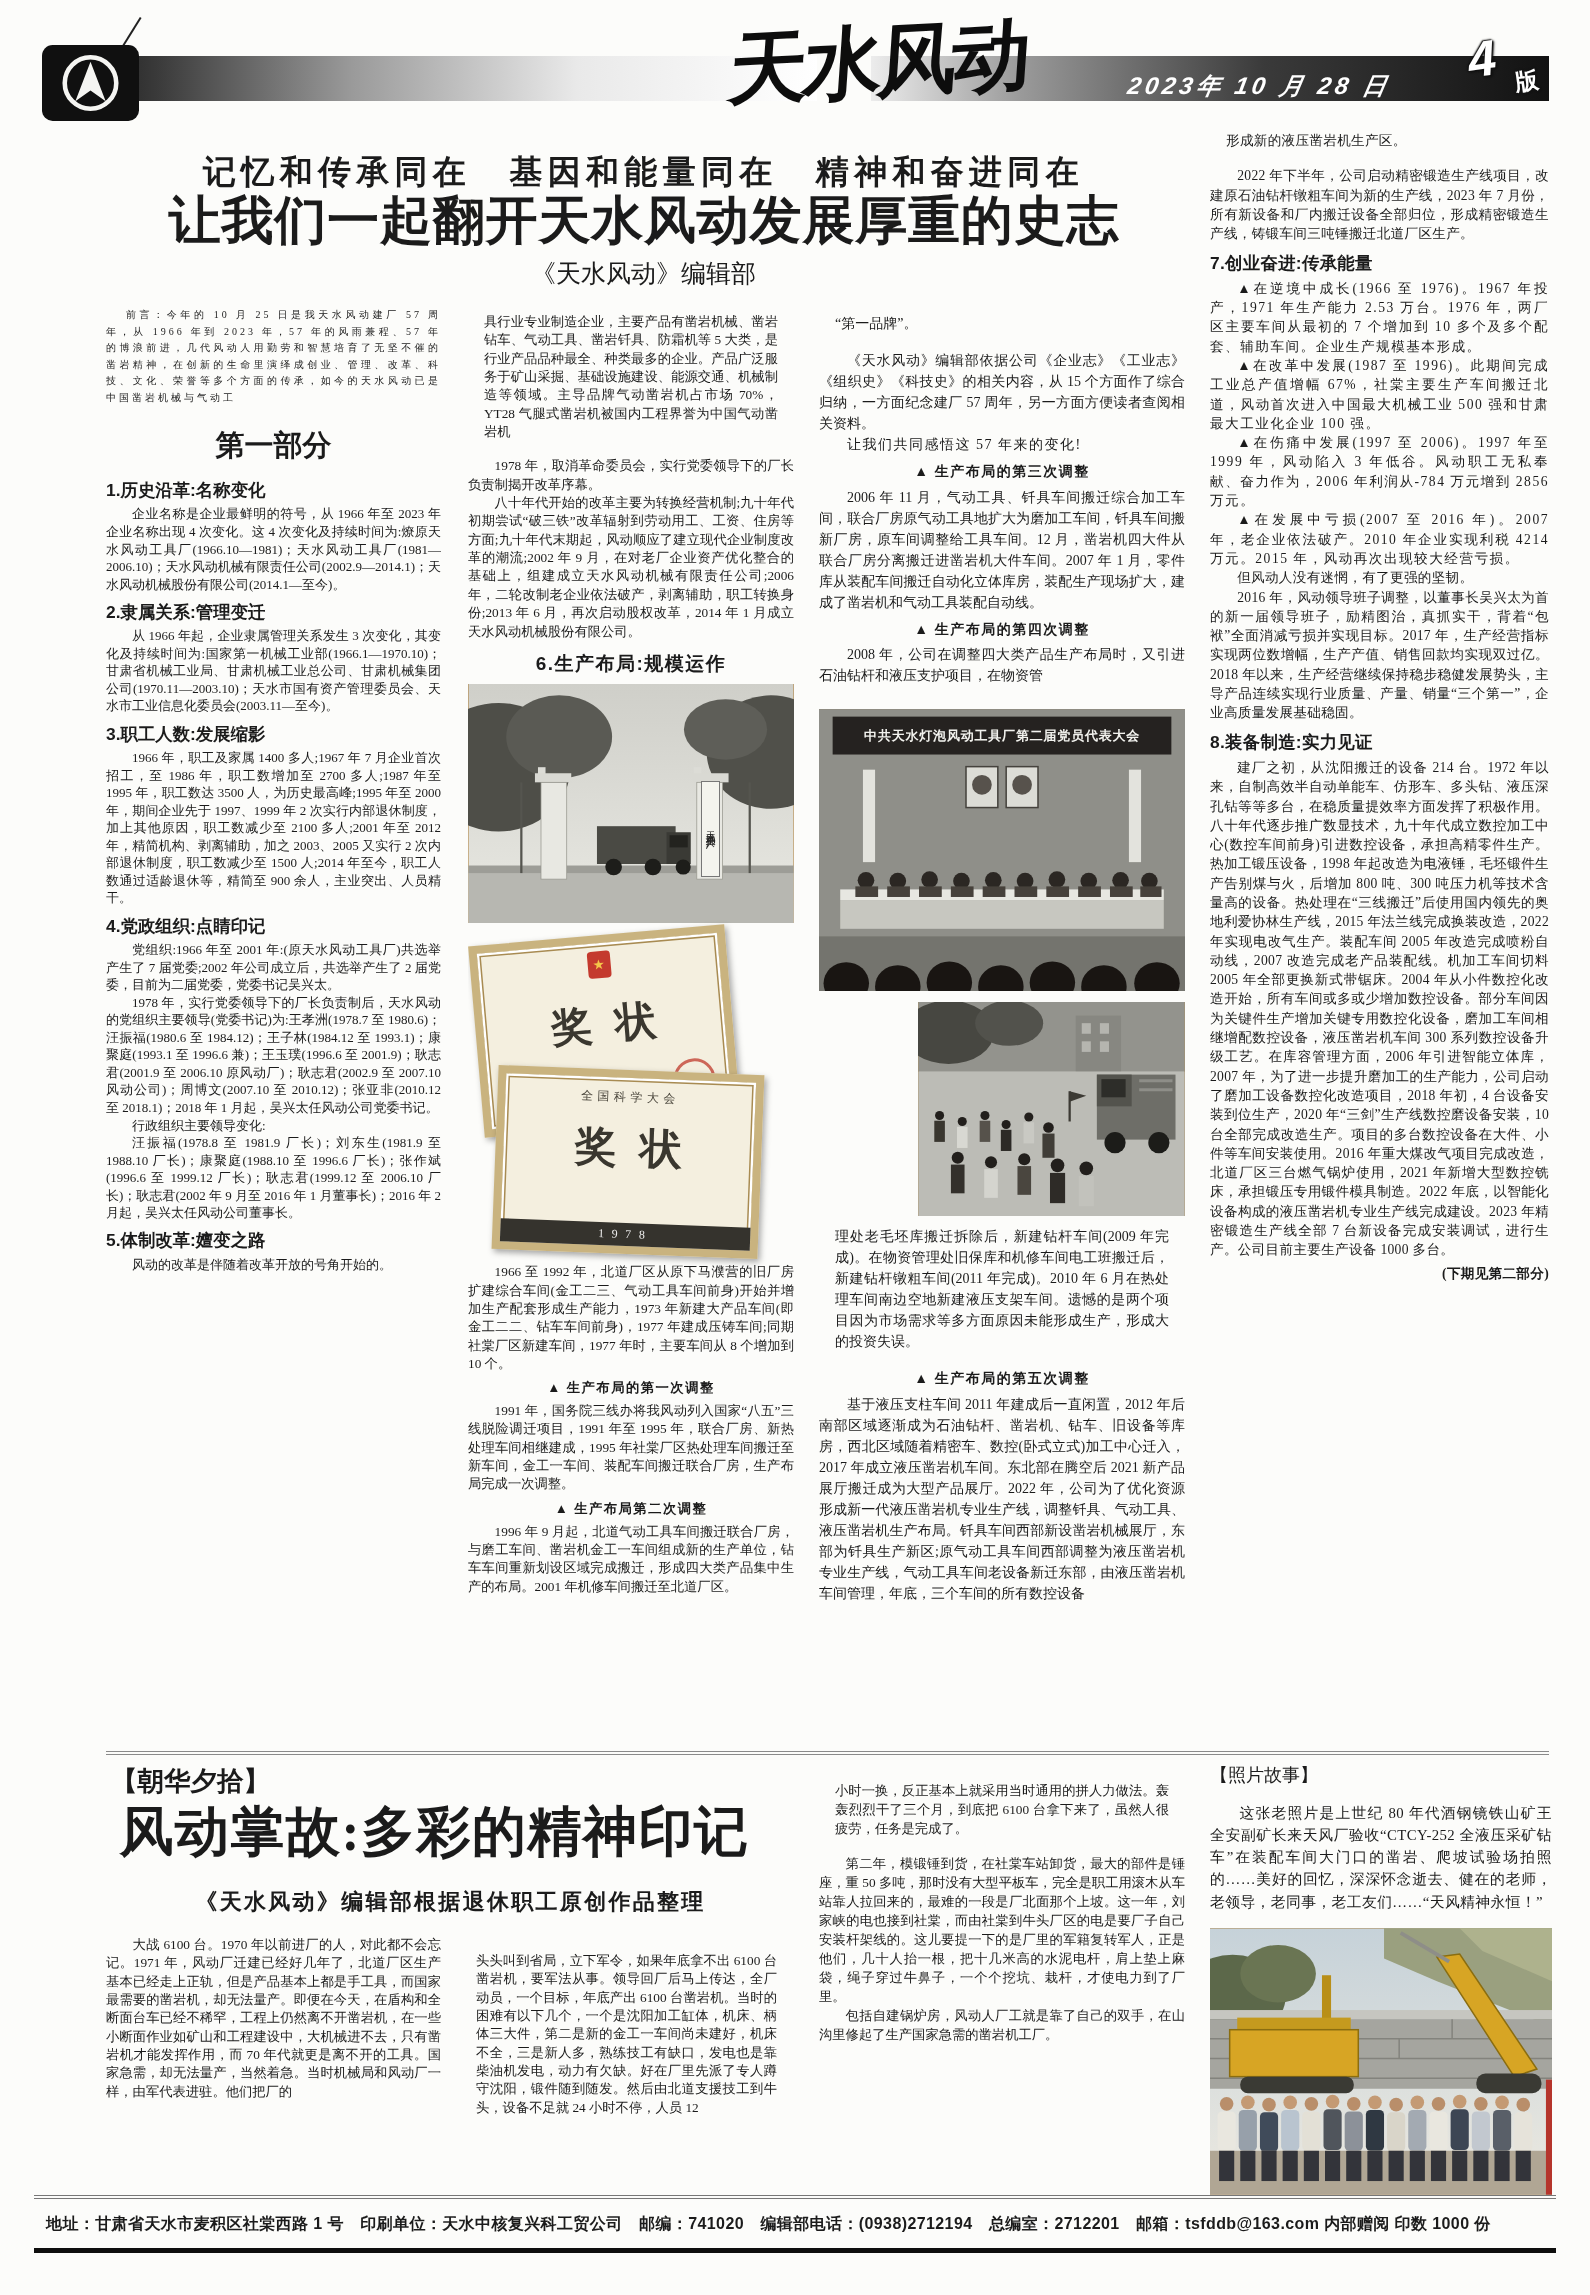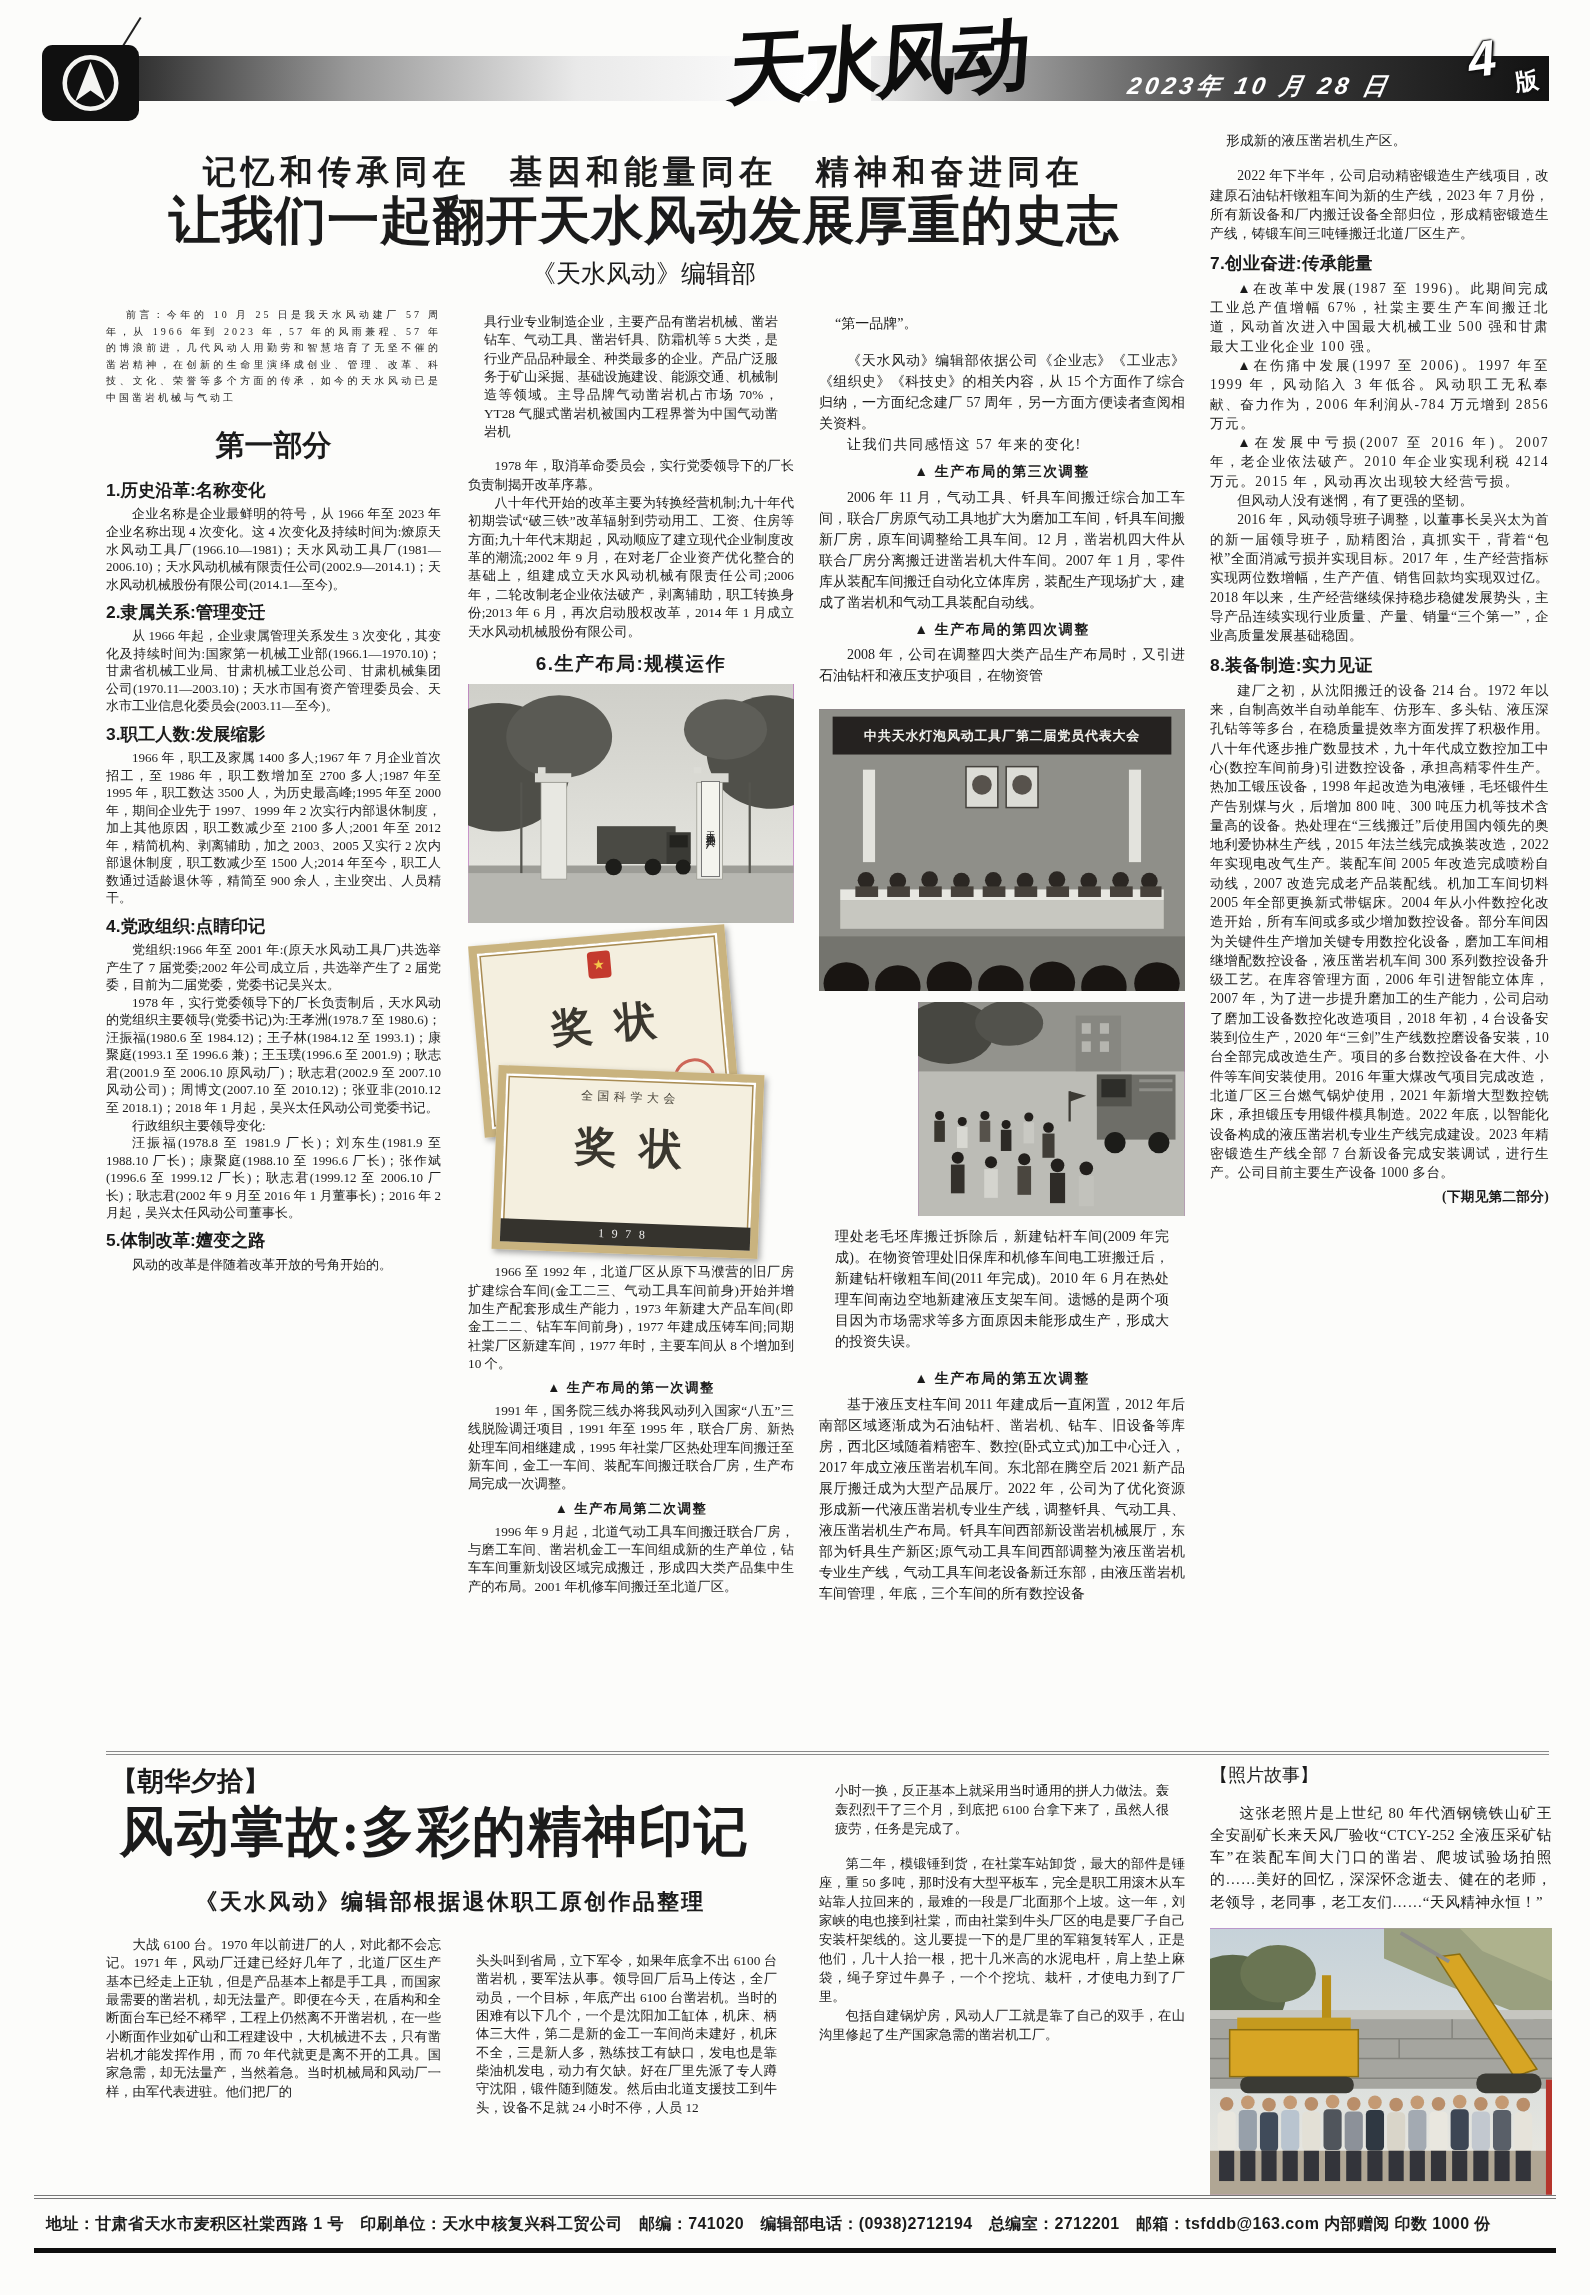--- a/index.html
+++ b/index.html
@@ -37,21 +37,21 @@
   .preface{font-size:10px;line-height:1.66;letter-spacing:3px;text-align:justify;text-indent:2em;}
   .part-title{text-align:center;font-size:29px;font-weight:900;margin:19.7px 0 13.6px 0;
     font-family:"Liberation Sans","DejaVu Sans",sans-serif;}
   .sec-h{font-size:17.4px;font-weight:bold;margin:7.6px 0 3px 0;font-family:"Liberation Sans","DejaVu Sans",sans-serif;}
   .h6{text-align:center;font-size:19px;font-weight:bold;margin:10.6px 0 6px 0;letter-spacing:1.5px;
     font-family:"Liberation Sans","DejaVu Sans",sans-serif;}
   .tri{text-align:center;font-weight:bold;letter-spacing:2.3px;margin:6px 0 4.5px 0;}
   .kai{letter-spacing:1.5px;}
   .next-part{text-align:right;font-weight:bold;margin-top:4.5px;}
   
-  .ph{position:relative;background:#a21caf;overflow:hidden;}
+  .ph{position:relative;background:#a16207;overflow:hidden;}
   .ph svg{display:block;}
   .gate{width:326px;height:239px;margin:6px 0 0 0;}
   .gate-sign{position:absolute;left:233px;top:97px;width:16.7px;height:94px;background:#f4f4ee;
     border:0.8px solid #777;writing-mode:vertical-rl;font-size:9.8px;letter-spacing:1.5px;color:#222;
     text-align:center;line-height:15px;}
   .certs{position:relative;width:326px;height:327px;margin:9px 0 4.5px 0;}
   .cert{position:absolute;background:#f4efdf;border:8.3px solid #c9b37f;
     box-shadow:inset 0 0 0 2.3px #fff,inset 0 0 0 3.8px #a88b52,2.3px 3px 6px rgba(0,0,0,.35);}
   .cert1{left:7.6px;top:3px;width:241px;height:176px;transform:rotate(-5deg);}
   .cert2{left:27px;top:138px;width:250px;height:168px;transform:rotate(2.2deg);}
@@ -297,20 +297,21 @@
 
   <p class="p0 after-photo">理处老毛坯库搬迁拆除后，新建钻杆车间(2009 年完成)。在物资管理处旧保库和机修车间电工班搬迁后，新建钻杆镦粗车间(2011 年完成)。2010 年 6 月在热处理车间南边空地新建液压支架车间。遗憾的是两个项目因为市场需求等多方面原因未能形成生产，形成大的投资失误。</p>
   <div class="tri kai">▲ 生产布局的第五次调整</div>
   <p class="p">基于液压支柱车间 2011 年建成后一直闲置，2012 年后南部区域逐渐成为石油钻杆、凿岩机、钻车、旧设备等库房，西北区域随着精密车、数控(卧式立式)加工中心迁入，2017 年成立液压凿岩机车间。东北部在腾空后 2021 新产品展厅搬迁成为大型产品展厅。2022 年，公司为了优化资源形成新一代液压凿岩机专业生产线，调整钎具、气动工具、液压凿岩机生产布局。钎具车间西部新设凿岩机械展厅，东部为钎具生产新区;原气动工具车间西部调整为液压凿岩机专业生产线，气动工具车间老设备新迁东部，由液压凿岩机车间管理，年底，三个车间的所有数控设备</p>
 </div>
 
 <div class="abs c5">
   <p class="p0">形成新的液压凿岩机生产区。</p>
   <p class="p">2022 年下半年，公司启动精密锻造生产线项目，改建原石油钻杆镦粗车间为新的生产线，2023 年 7 月份，所有新设备和厂内搬迁设备全部归位，形成精密锻造生产线，铸锻车间三吨锤搬迁北道厂区生产。</p>
   <div class="sec-h">7.创业奋进:传承能量</div>
+  <p class="p kai">▲在逆境中成长(1966 至 1976)。1967 年投产，1971 年生产能力 2.53 万台。1976 年，两厂区主要车间从最初的 7 个增加到 10 多个及多个配套、辅助车间。企业生产规模基本形成。</p>
   <p class="p kai">▲在改革中发展(1987 至 1996)。此期间完成工业总产值增幅 67%，社棠主要生产车间搬迁北道，风动首次进入中国最大机械工业 500 强和甘肃最大工业化企业 100 强。</p>
   <p class="p kai">▲在伤痛中发展(1997 至 2006)。1997 年至 1999 年，风动陷入 3 年低谷。风动职工无私奉献、奋力作为，2006 年利润从-784 万元增到 2856 万元。</p>
   <p class="p kai">▲在发展中亏损(2007 至 2016 年)。2007 年，老企业依法破产。2010 年企业实现利税 4214 万元。2015 年，风动再次出现较大经营亏损。</p>
   <p class="p">但风动人没有迷惘，有了更强的坚韧。</p>
   <p class="p">2016 年，风动领导班子调整，以董事长吴兴太为首的新一届领导班子，励精图治，真抓实干，背着“包袱”全面消减亏损并实现目标。2017 年，生产经营指标实现两位数增幅，生产产值、销售回款均实现双过亿。2018 年以来，生产经营继续保持稳步稳健发展势头，主导产品连续实现行业质量、产量、销量“三个第一”，企业高质量发展基础稳固。</p>
   <div class="sec-h">8.装备制造:实力见证</div>
   <p class="p">建厂之初，从沈阳搬迁的设备 214 台。1972 年以来，自制高效半自动单能车、仿形车、多头钻、液压深孔钻等等多台，在稳质量提效率方面发挥了积极作用。八十年代逐步推广数显技术，九十年代成立数控加工中心(数控车间前身)引进数控设备，承担高精零件生产。热加工锻压设备，1998 年起改造为电液锤，毛坯锻件生产告别煤与火，后增加 800 吨、300 吨压力机等技术含量高的设备。热处理在“三线搬迁”后使用国内领先的奥地利爱协林生产线，2015 年法兰线完成换装改造，2022 年实现电改气生产。装配车间 2005 年改造完成喷粉自动线，2007 改造完成老产品装配线。机加工车间切料 2005 年全部更换新式带锯床。2004 年从小件数控化改造开始，所有车间或多或少增加数控设备。部分车间因为关键件生产增加关键专用数控化设备，磨加工车间相继增配数控设备，液压凿岩机车间 300 系列数控设备升级工艺。在库容管理方面，2006 年引进智能立体库，2007 年，为了进一步提升磨加工的生产能力，公司启动了磨加工设备数控化改造项目，2018 年初，4 台设备安装到位生产，2020 年“三剑”生产线数控磨设备安装，10 台全部完成改造生产。项目的多台数控设备在大件、小件等车间安装使用。2016 年重大煤改气项目完成改造，北道厂区三台燃气锅炉使用，2021 年新增大型数控铣床，承担锻压专用锻件模具制造。2022 年底，以智能化设备构成的液压凿岩机专业生产线完成建设。2023 年精密锻造生产线全部 7 台新设备完成安装调试，进行生产。公司目前主要生产设备 1000 多台。</p>
   <div class="next-part">(下期见第二部分)</div>
 </div>
 

